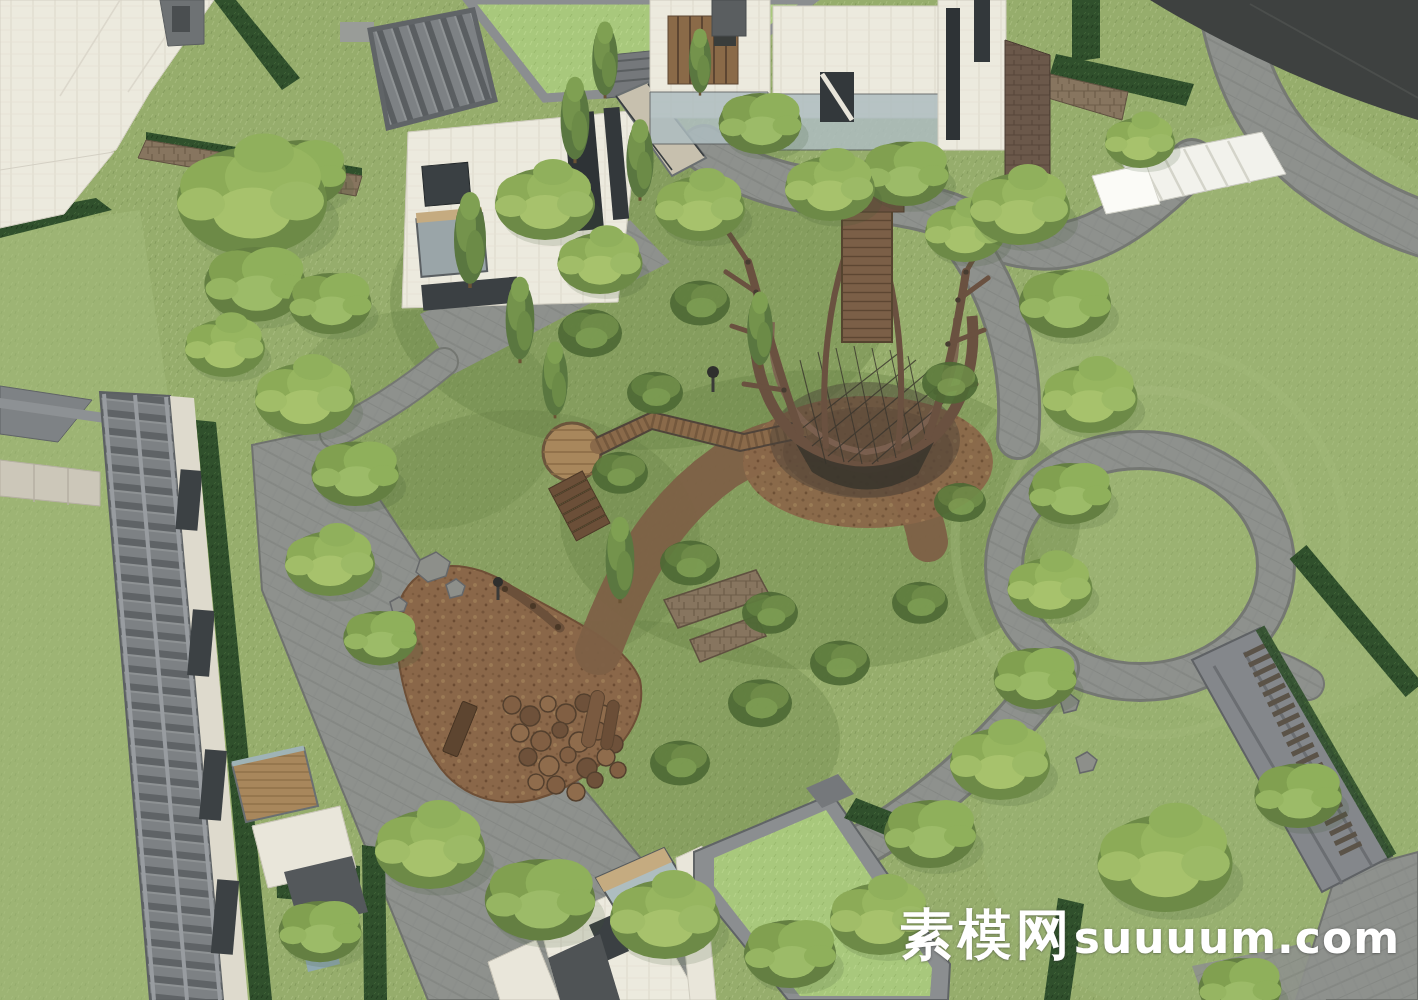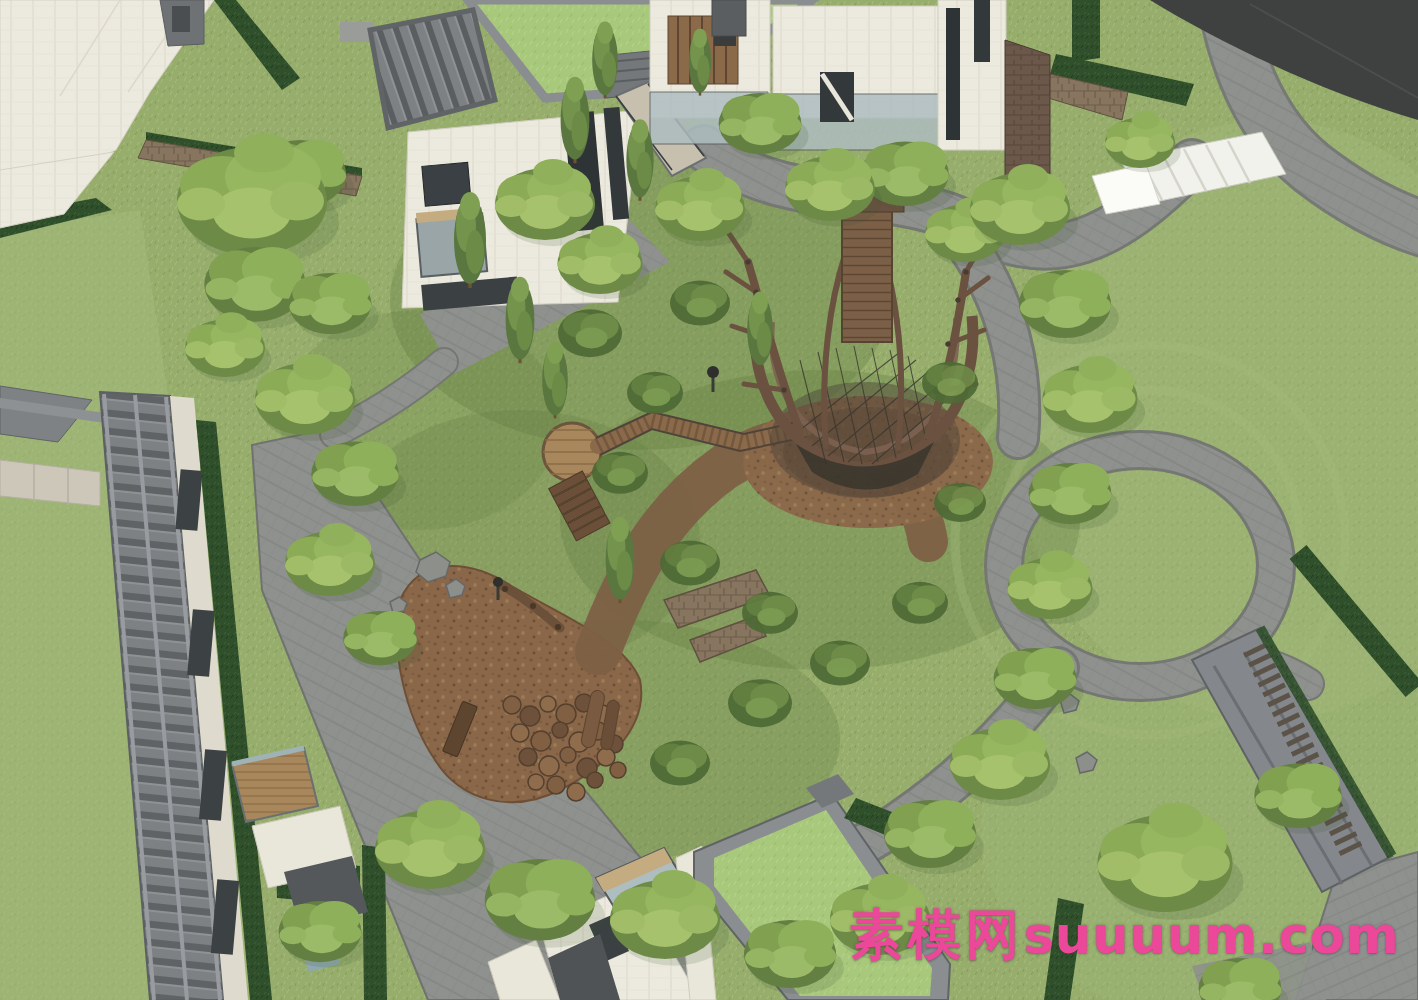--- a/index.html
+++ b/index.html
@@ -1,23 +1,23 @@
 <!DOCTYPE html>
 <html><head>
 <meta charset="utf-8">
 <style>
   html,body{margin:0;padding:0;background:#222;}
   .stage{position:relative;width:1418px;height:1000px;overflow:hidden;
          font-family:"DejaVu Sans","Liberation Sans",sans-serif;}
   .stage svg{display:block;}
   .watermark{position:absolute;right:18px;bottom:28px;display:flex;align-items:baseline;
-             color:#ec4899;text-shadow:0 0 3px rgba(60,60,60,.35),0 1px 2px rgba(40,40,40,.3);
+             color:#ffffff;text-shadow:0 0 3px rgba(60,60,60,.35),0 1px 2px rgba(40,40,40,.3);
              white-space:nowrap;user-select:none;}
   .watermark .cn{font-size:54px;font-weight:600;letter-spacing:4px;}
-  .watermark .en{font-size:51px;font-weight:800;letter-spacing:1px;}
+  .watermark .en{font-size:44px;font-weight:800;letter-spacing:1px;}
 </style>
 </head>
 <body>
 
 <div class="stage" title="Residential landscape aerial rendering">
 <svg viewBox="0 0 1418 1000" width="1418" height="1000">
   <defs>
     <pattern id="pGrass" width="14" height="14" patternUnits="userSpaceOnUse">
       <rect width="14" height="14" fill="#96ad6c"></rect>
       <path d="M2,11 l2,-4 M7,13 l2,-4 M11,5 l2,-3 M4,4 l1,-3" stroke="#a6bb7d" stroke-width="1" fill="none"></path>

